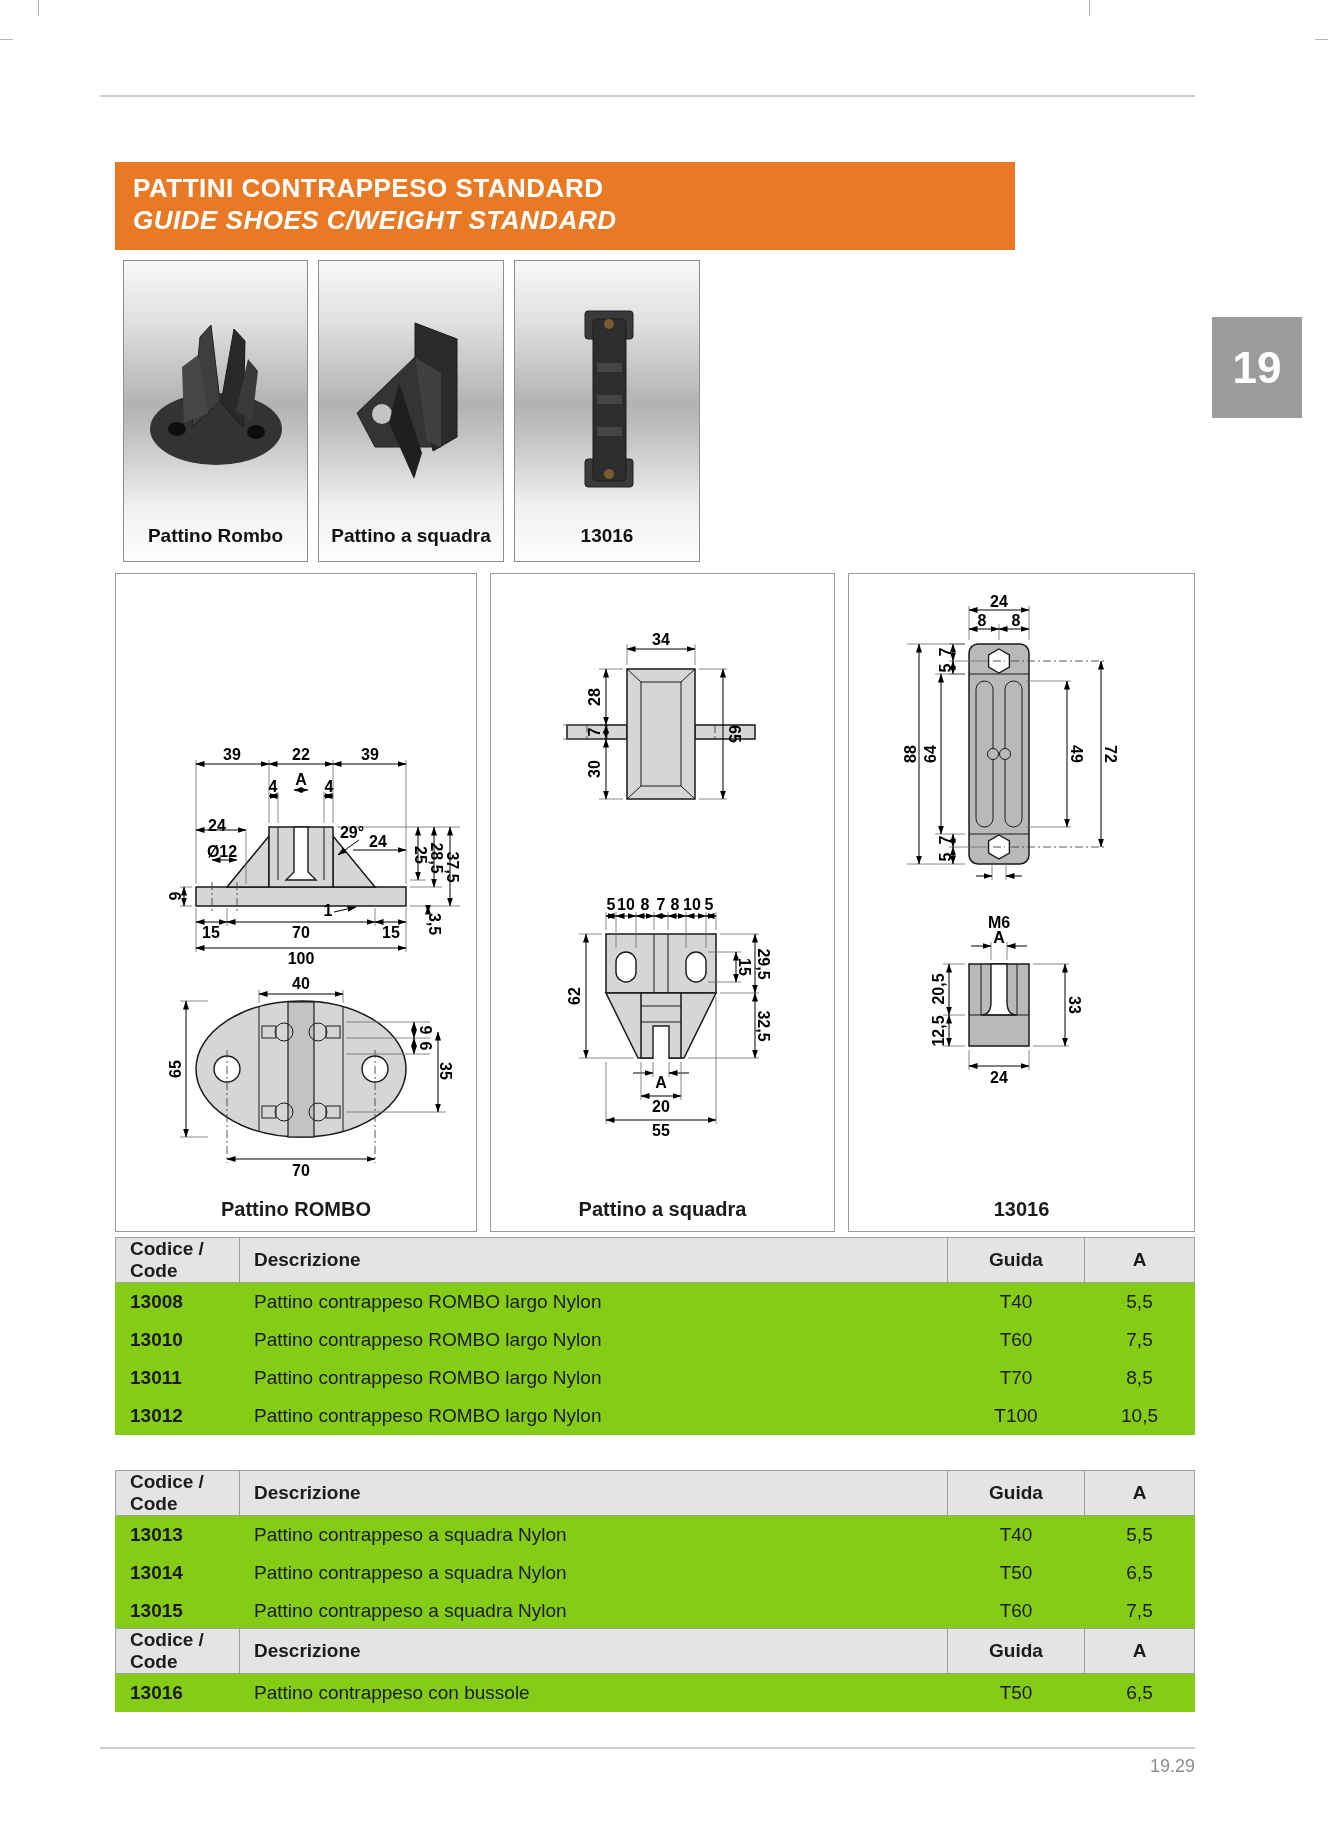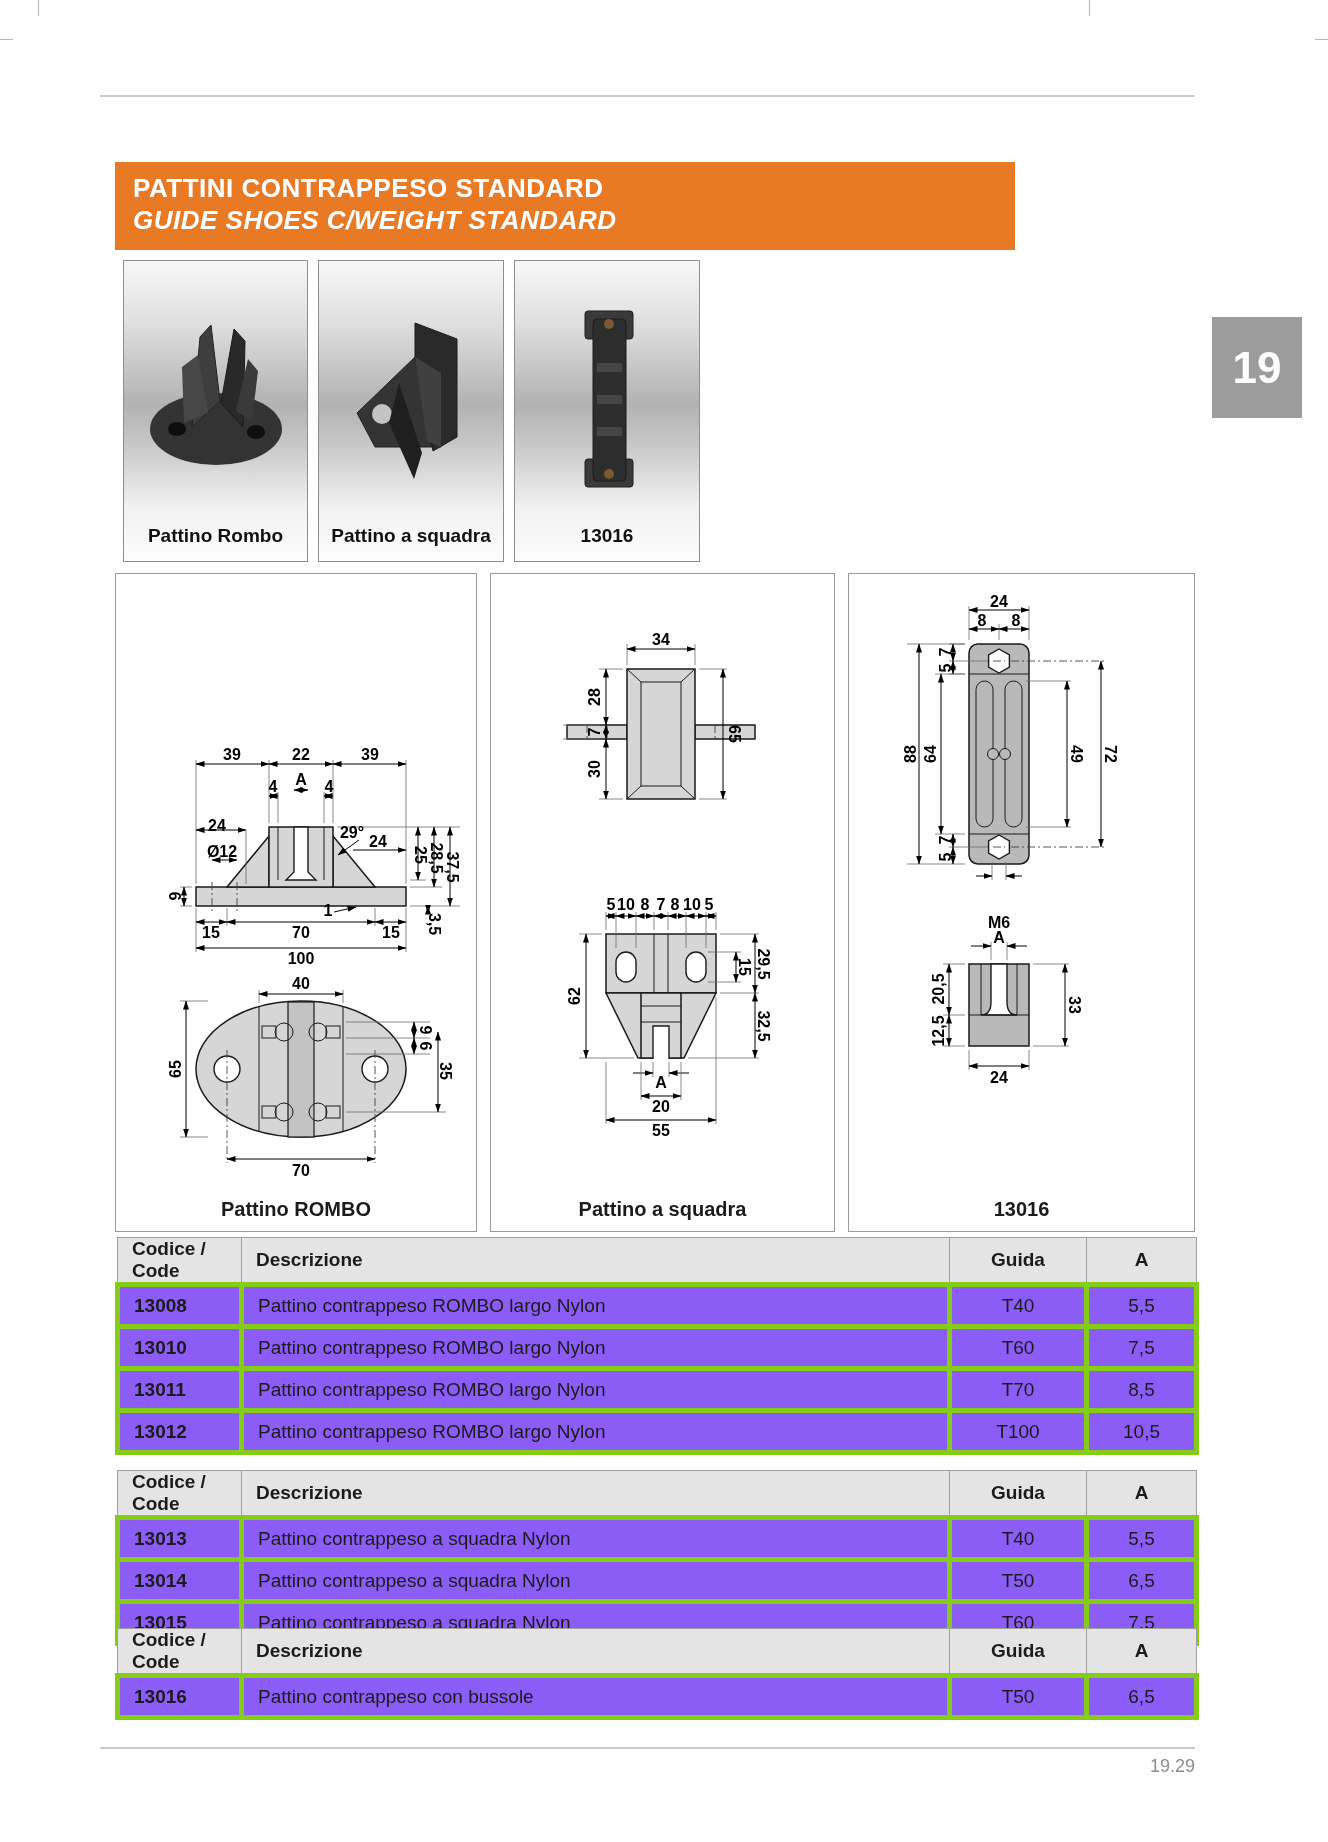--- a/index.html
+++ b/index.html
@@ -33,21 +33,21 @@
   .thin{fill:none;stroke:#1a1a1a;stroke-width:1;}
   .seam{stroke:#1a1a1a;stroke-width:1;}
   .dash{stroke:#444;stroke-width:.9;stroke-dasharray:8 3 2 3;fill:none;}
   .dl{stroke:#000;stroke-width:1;marker-start:url(#mA);marker-end:url(#mA);}
   .dls{stroke:#000;stroke-width:1;marker-end:url(#mA);}
   .xl{stroke:#6a6a6a;stroke-width:.8;}
   
   table.prod{position:absolute;left:115px;width:1080px;border-collapse:collapse;table-layout:fixed;
              font-size:19px;border:1px solid #8a8a8a;padding-left:44px;}
   table.prod th{background:#e4e4e4;font-weight:bold;text-align:left;height:38px;padding:0 14px;border:1px solid #a0a0a0;}
-  table.prod td{height:37px;padding:0 14px;border:5px solid #84cc16;background:#8b5cf6;}
+  table.prod td{height:37px;padding:0 14px;border:1px solid #84cc16;background:#84cc16;}
   table.prod th.c,table.prod td.c{text-align:center;padding:0 4px;}
   td.code{font-weight:bold;}
   .pagenum{position:absolute;top:1756px;left:995px;width:200px;text-align:right;
            font-size:18px;color:#8c8c8c;}
 </style>
 </head>
 <body>
 
 <svg width="0" height="0" style="position:absolute">
   <defs>

